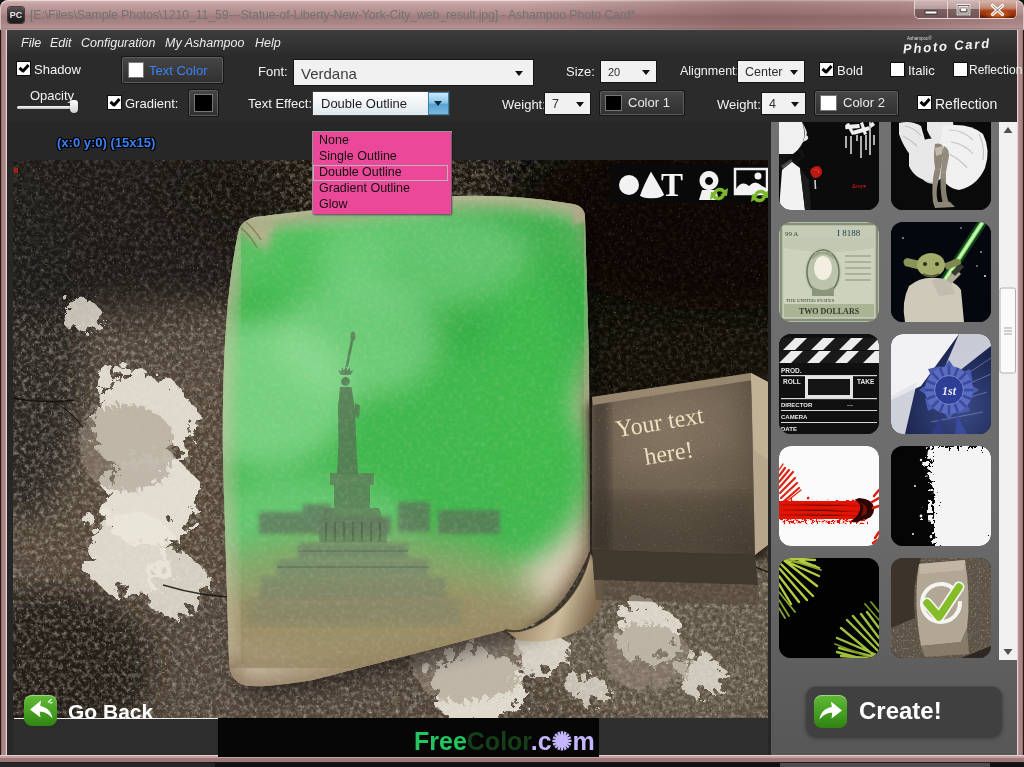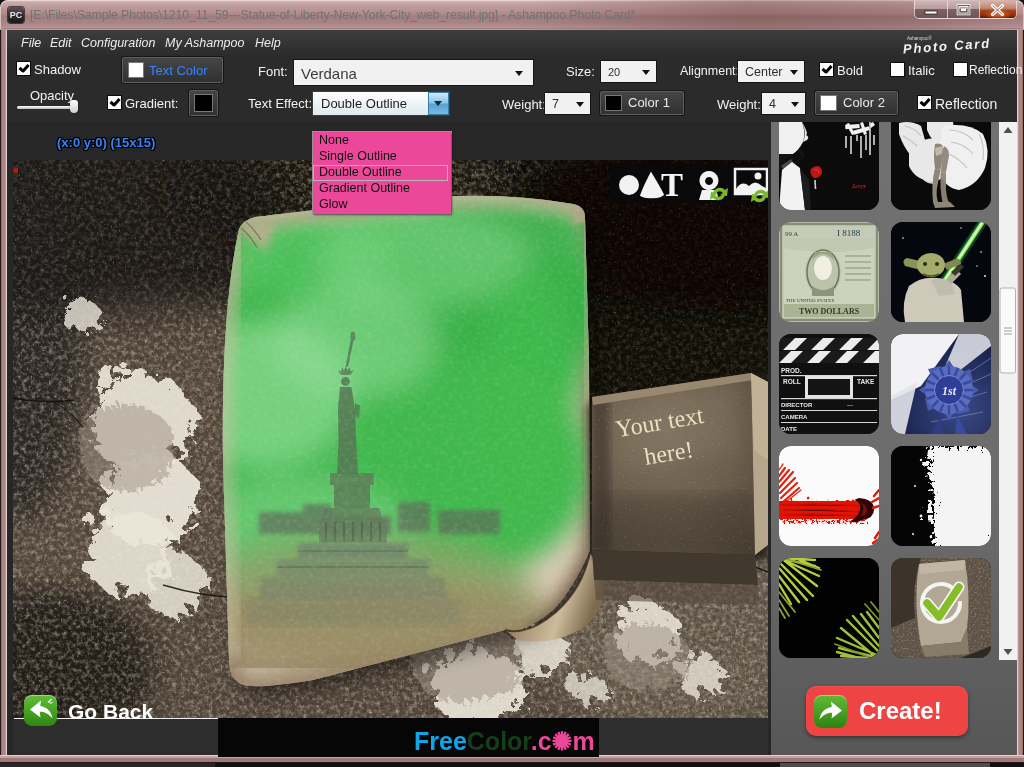--- a/index.html
+++ b/index.html
@@ -51,21 +51,21 @@
     text-shadow:-1px -1px 0 #000,1px -1px 0 #000,-1px 1px 0 #000,1px 1px 0 #000,0 -1px 0 #000,0 1px 0 #000,-1px 0 0 #000,1px 0 0 #000;}
   
   #goback-ic{left:24px;top:695px;width:33px;height:31px;border-radius:8px;background:linear-gradient(180deg,#63bb38 0%,#46a023 55%,#2f8412 100%);box-shadow:inset 0 1px 0 rgba(255,255,255,.4);}
   #goback-tx{left:68px;top:700px;font-size:21px;font-weight:bold;color:#fff;}
   #gb-line{left:14px;top:717.5px;width:204px;height:1.5px;background:rgba(255,255,255,.92);}
   #strip-l{left:13px;top:718px;width:205px;height:37px;background:#2d2d2d;}
   #strip-m{left:218px;top:718px;width:381px;height:39px;background:#060606;}
   #strip-r{left:599px;top:718px;width:169px;height:37px;background:#2f2f2f;}
   #freefoto{position:absolute;left:196px;top:9px;font-size:25px;font-weight:bold;letter-spacing:0px;white-space:nowrap;}
   
-  #createbtn{left:806px;top:686px;width:162px;height:50px;border-radius:10px;background:#ef4444;box-shadow:0 2px 4px rgba(0,0,0,.4), inset 0 1px 0 rgba(255,255,255,.08);}
+  #createbtn{left:806px;top:686px;width:196px;height:50px;border-radius:10px;background:#404040;box-shadow:0 2px 4px rgba(0,0,0,.4), inset 0 1px 0 rgba(255,255,255,.08);}
   #create-ic{position:absolute;left:8px;top:9px;width:33px;height:33px;border-radius:8px;background:linear-gradient(180deg,#60b935 0%,#459e22 55%,#2e8211 100%);box-shadow:inset 0 1px 0 rgba(255,255,255,.4);}
   #create-tx{position:absolute;left:53px;top:11px;font-size:24px;font-weight:bold;color:#fff;}
   
   #tfx-combo{left:313px;top:92px;width:136px;height:23px;background:linear-gradient(180deg,#ffffff,#dfe9ee);box-shadow:0 0 0 1px #3c3c3c;}
   #tfx-combo .tx{position:absolute;left:8px;top:4px;font-size:13px;color:#1d1d1d;}
   #tfx-btn{position:absolute;right:1px;top:1px;width:19px;height:21px;background:linear-gradient(180deg,#cdeafc 0%,#8cc6e8 45%,#56a3d4 55%,#7db9e0 100%);box-shadow:0 0 0 1px #3a7ca8;}
   #tfx-btn:after{content:"";position:absolute;left:5px;top:8px;width:0;height:0;border-left:4.5px solid transparent;border-right:4.5px solid transparent;border-top:5px solid #0d2a3a;}
   #tfx-list{left:313px;top:115px;width:138px;height:82px;background:#ec4899;box-shadow:1px 1px 2px rgba(0,0,0,.5),0 0 0 1px #9a9a9a;margin-top:17px;}
   #tfx-list div{position:absolute;left:0px;width:135px;height:16px;font-size:12.5px;color:#111;padding-left:6px;box-sizing:border-box;}
 </style></head>
@@ -385,21 +385,21 @@
       </g>
     </g>
 
     <rect x="1" y="8" width="4" height="5" fill="#a02018"></rect>
   </svg>
   </div>
   <div class="abs" id="coordlbl">(x:0 y:0) (15x15)</div>
 
   <div class="abs" id="strip-l"></div>
   <div class="abs" id="strip-m">
-    <span id="freefoto"><span style="color:#0ea5e9">Free</span><span style="color:#163f19">Color</span><span style="color:#ec4899">.c✺m</span></span>
+    <span id="freefoto"><span style="color:#22c55e">Free</span><span style="color:#163f19">Color</span><span style="color:#c4b5fd">.c✺m</span></span>
   </div>
   <div class="abs" id="strip-r"></div>
   <div class="abs" id="gb-line"></div>
   <div class="abs" id="goback-ic">
     <svg width="33" height="31">
       <path d="M6,14.5 L17,5.5 L16.2,11 C23,12 27.5,16.5 28.5,23.5 C24,18 19.5,16.6 15.7,16.8 L16.5,22.5 Z" fill="#fff"></path>
     <path d="M24,7.5 l3.5,-3.5 M25.8,8.2 l2.6,-0.8" stroke="#fff" stroke-width="1.4" opacity=".9"></path>
     </svg>
   </div>
   <div class="abs" id="goback-tx">Go Back</div>

